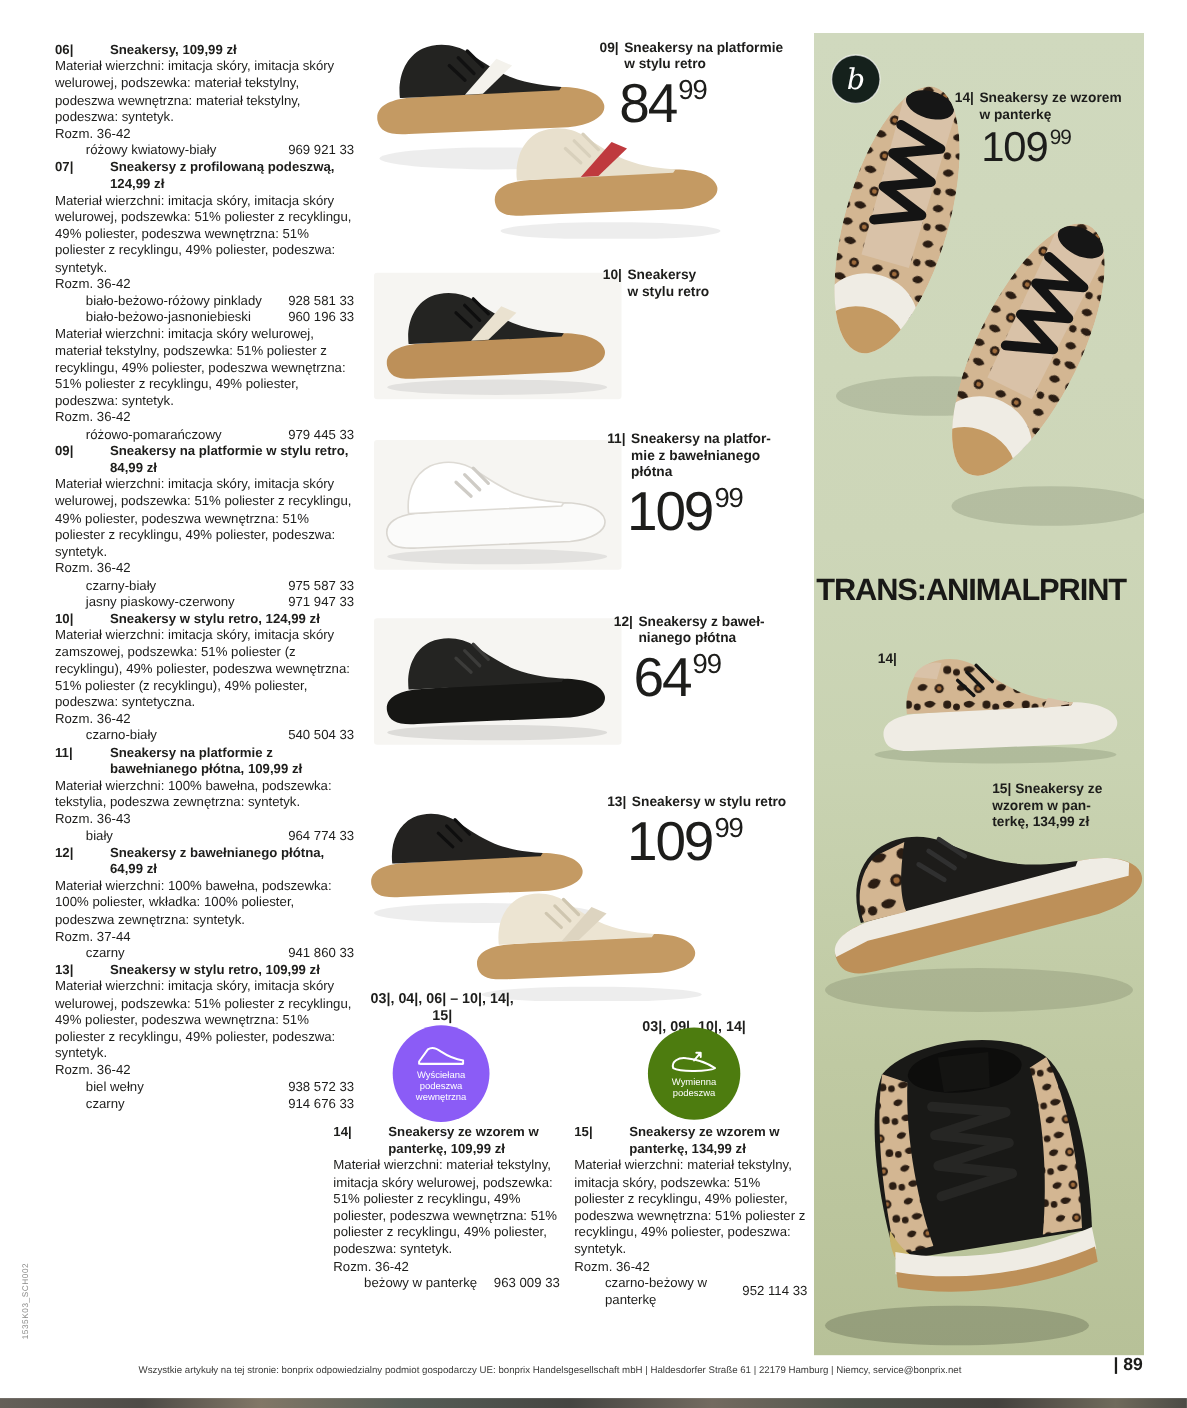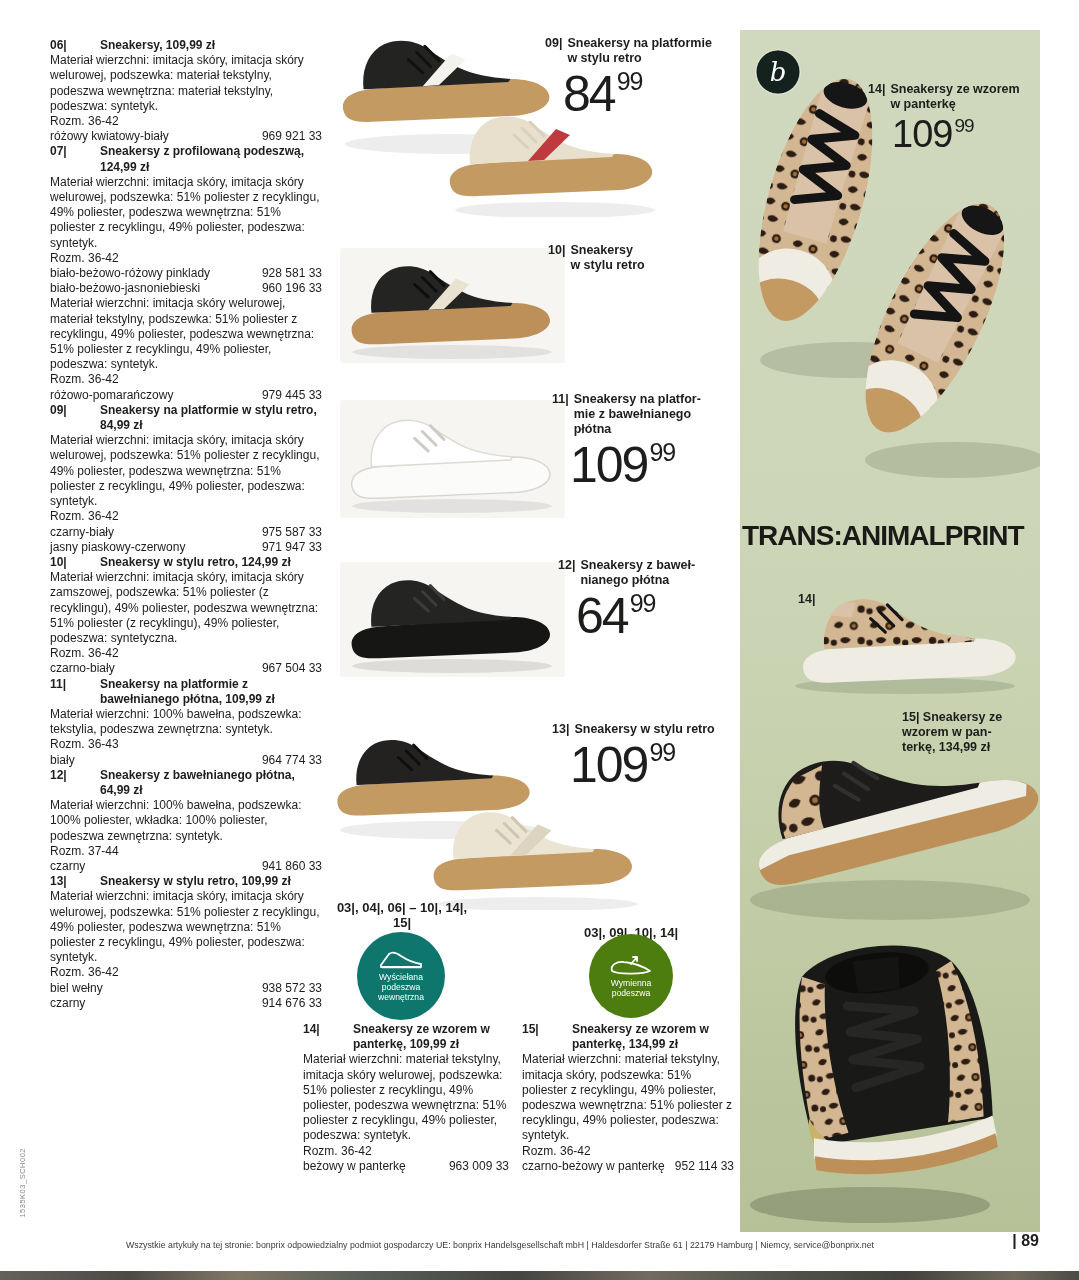--- a/index.html
+++ b/index.html
@@ -5,21 +5,21 @@
   html,body{margin:0;padding:0;background:#ffffff;}
   .page{position:relative;width:1079px;height:1280px;background:#fff;overflow:hidden;
         color:#1d1d1b;font-family:"Liberation Sans",sans-serif;}
   
   .col-left{position:absolute;left:50px;top:38px;width:272px;font-size:12px;line-height:15.2px;}
   .prod{margin:0;}
   .prod-title{font-weight:bold;display:flex;gap:24px;}
   .prod-num{flex:0 0 26px;}
   .prod-title-text{flex:1;}
   .prod-body{}
-  .color-row{display:flex;justify-content:space-between;align-items:center;}
+  .color-row{display:flex;justify-content:space-between;align-items:center;margin-left:28px;}
   .color-name{max-width:185px;}
   .color-code{white-space:nowrap;}
   
   .offer{position:absolute;}
   .offer-head{display:flex;gap:5px;font-weight:bold;font-size:12.5px;line-height:15px;}
   .offer-title{white-space:pre-line;}
   .offer-price{margin-top:2px;margin-left:18px;font-size:50px;line-height:52px;letter-spacing:-2px;}
   .p-dec{font-size:25px;letter-spacing:-1px;position:relative;top:-21px;margin-left:2px;}
   .offer-sm .offer-price{font-size:38px;line-height:40px;margin-left:24px;letter-spacing:-1px;}
   .offer-sm .p-dec{font-size:19px;top:-15px;}
@@ -142,21 +142,21 @@
 
     <div class="prod">
       <div class="prod-title">
           <span class="prod-num">10|</span>
           <span class="prod-title-text">Sneakersy w stylu retro, 124,99 zł</span>
         </div>
       <div class="prod-body">Materiał wierzchni: imitacja skóry, imitacja skóry zamszowej, podszewka: 51% poliester (z recyklingu), 49% poliester, podeszwa wewnętrzna: 51% poliester (z recyklingu), 49% poliester, podeszwa: syntetyczna.</div>
       <div class="prod-size">Rozm. 36-42</div>
       <div class="color-row">
           <span class="color-name">czarno-biały</span>
-          <span class="color-code">967 504 33</span>
+          <span class="color-code">540 504 33</span>
         </div>
     </div>
 
     <div class="prod">
       <div class="prod-title">
           <span class="prod-num">11|</span>
           <span class="prod-title-text">Sneakersy na platformie z bawełnianego płótna, 109,99 zł</span>
         </div>
       <div class="prod-body">Materiał wierzchni: 100% bawełna, podszewka: tekstylia, podeszwa zewnętrzna: syntetyk.</div>
       <div class="prod-size">Rozm. 36-43</div>
@@ -302,21 +302,21 @@
   </div>
   <div class="offer" style="left:552px;top:722px;width:185px;">
     <div class="offer-head">
         <span>13|</span>
         <span class="offer-title">Sneakersy w stylu retro</span>
       </div>
     <div class="offer-price"><span class="p-int">109</span><span class="p-dec">99</span></div>
   </div>
 
   <div class="badge-refs" style="left:328px;top:900px;width:148px;">03|, 04|, 06| – 10|, 14|, 15|</div>
-  <div class="badge-circle" style="left:357px;top:932px;width:88px;height:88px;background:#0f766e;">
+  <div class="badge-circle" style="left:357px;top:932px;width:88px;height:88px;background:#8b5cf6;">
     <svg width="46" height="20" viewBox="0 0 46 20">
       <path d="M3,15 L11,4 C15,1 19,3 23,6 C29,10 36,13 43,14 L43,17 L3,17 Z" fill="none" stroke="#fff" stroke-width="1.8" stroke-linejoin="round"></path>
       <path d="M4,17.5 L43,17.5" stroke="#fff" stroke-width="1.4"></path>
     </svg>
     <div class="badge-label">Wyściełana
 podeszwa
 wewnętrzna</div>
   </div>
 
   <div class="badge-refs" style="left:556px;top:900px;width:150px;margin-top:25px;">03|, 09|, 10|, 14|</div>

